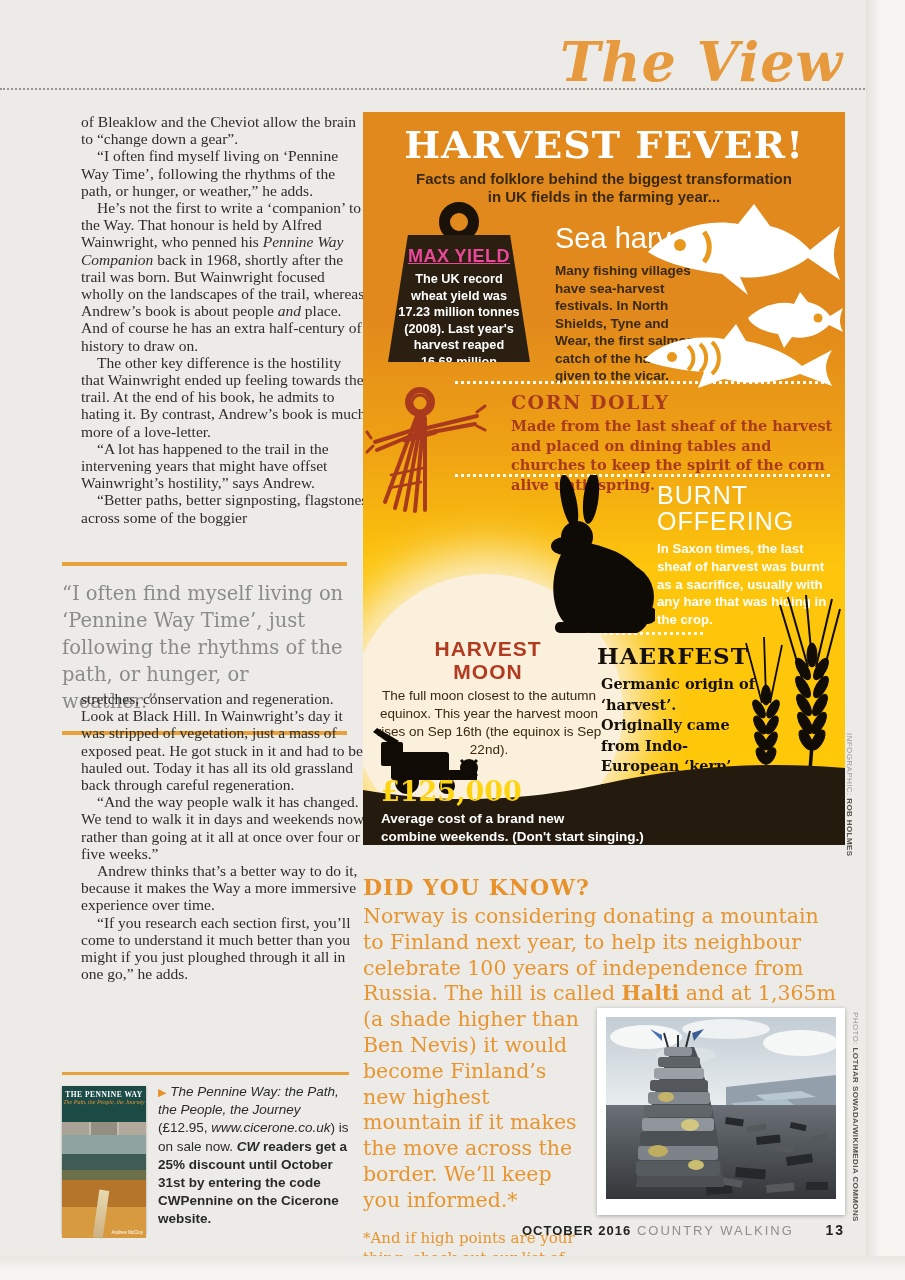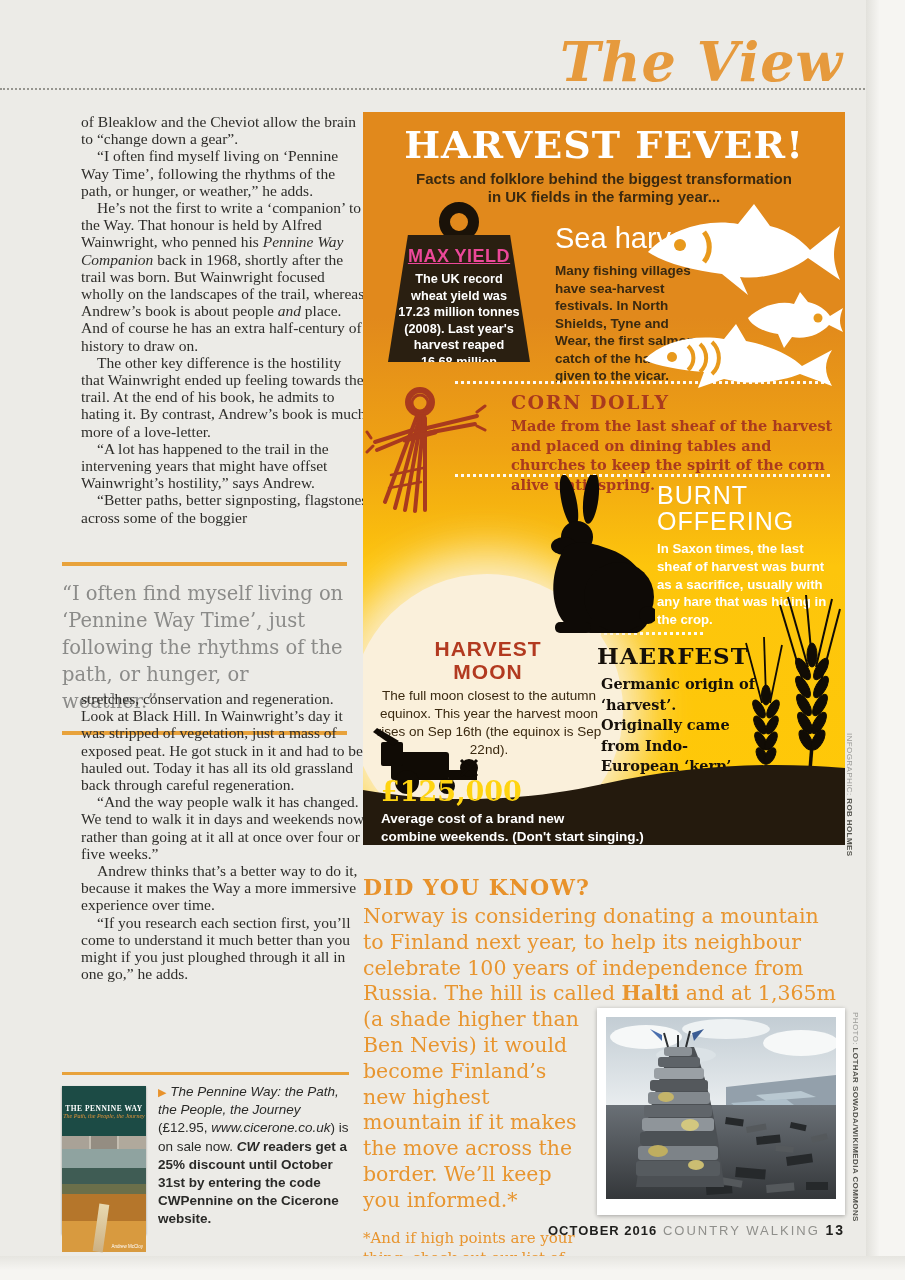--- a/index.html
+++ b/index.html
@@ -18,21 +18,21 @@
   .article p{margin:0;}
   .article p.ind{text-indent:16px;}
   .pullquote{position:absolute;left:62px;top:562px;width:285px;
     border-top:4px solid #e8a23b;border-bottom:4px solid #e8a23b;
     padding:14px 0 16px 0;font-family:"DejaVu Serif",serif;font-size:19.5px;
     line-height:27px;color:#8b8b89;}
 
   
   .bookpromo{position:absolute;left:62px;top:1072px;width:287px;border-top:3px solid #e8a23b;}
   .cover{position:absolute;left:0;top:11px;width:84px;height:148px;box-shadow:0 1px 2px rgba(0,0,0,.35);}
-  .cover-top{height:32px;background:#1c4b45;text-align:center;padding-top:18px;}
+  .cover-top{height:32px;background:#1c4b45;text-align:center;padding-top:4px;}
   .cover-title{color:#fff;font-family:"Liberation Serif",serif;font-weight:bold;font-size:7.5px;letter-spacing:.5px;}
   .cover-sub{color:#e2953a;font-family:"Liberation Serif",serif;font-style:italic;font-size:6px;}
   .cover-strip{height:13px;background:linear-gradient(to right,#a9a297 0 32%,#c4beb2 32% 34%,#948d82 34% 66%,#c4beb2 66% 68%,#b0a99c 68% 100%);}
   .cover-main{height:103px;background:
      linear-gradient(#8fa3a0 0 18%,#3f5c54 18% 34%,#6b6f4a 34% 44%,#b5762b 44% 70%,#d89a3f 70% 100%);position:relative;}
   .cover-path{position:absolute;left:34px;top:55px;width:10px;height:48px;
      background:linear-gradient(#e8d9b0,#cdb183);transform:rotate(8deg);}
   .cover-author{position:absolute;right:3px;bottom:3px;color:#fff;font-size:4.5px;}
   .promo-text{position:absolute;left:96px;top:8px;width:192px;font-size:13.5px;line-height:18.2px;color:#2a2a28;}
   .promo-arrow{color:#e8922b;font-size:11px;}
@@ -90,21 +90,21 @@
      box-shadow:0 1px 4px rgba(0,0,0,.3);}
   .dyk-foot{font-family:"DejaVu Serif",serif;font-size:15px;line-height:20.5px;color:#e8952f;margin:14px 0 0 0;width:225px;}
 
   
   .vcred{position:absolute;writing-mode:vertical-rl;font-size:8px;color:#9a9a96;letter-spacing:.4px;}
   .vcred b{color:#55554f;}
   .cred-info{left:845px;top:733px;}
   .cred-photo{left:851px;top:1012px;}
   .footer{position:absolute;top:1222px;right:60px;font-size:13px;color:#8f8f8b;letter-spacing:2px;}
   .footer .iss{font-weight:bold;color:#1f1f1d;letter-spacing:1px;}
-  .footer .pn{font-weight:bold;color:#1f1f1d;font-size:14px;}
+  .footer .pn{font-weight:bold;color:#1f1f1d;font-size:14px;margin-left:26px;}
   .right-edge{position:absolute;left:866px;top:0;width:39px;height:1280px;
      background:linear-gradient(to right,#e2e1dc,#f6f5f2 35%);}
   .bottom-edge{position:absolute;left:0;top:1256px;width:905px;height:24px;
      background:linear-gradient(#e6e5e0,#f6f5f2 60%);}
 </style>
 </head>
 <body>
 
 <div class="page">
 

